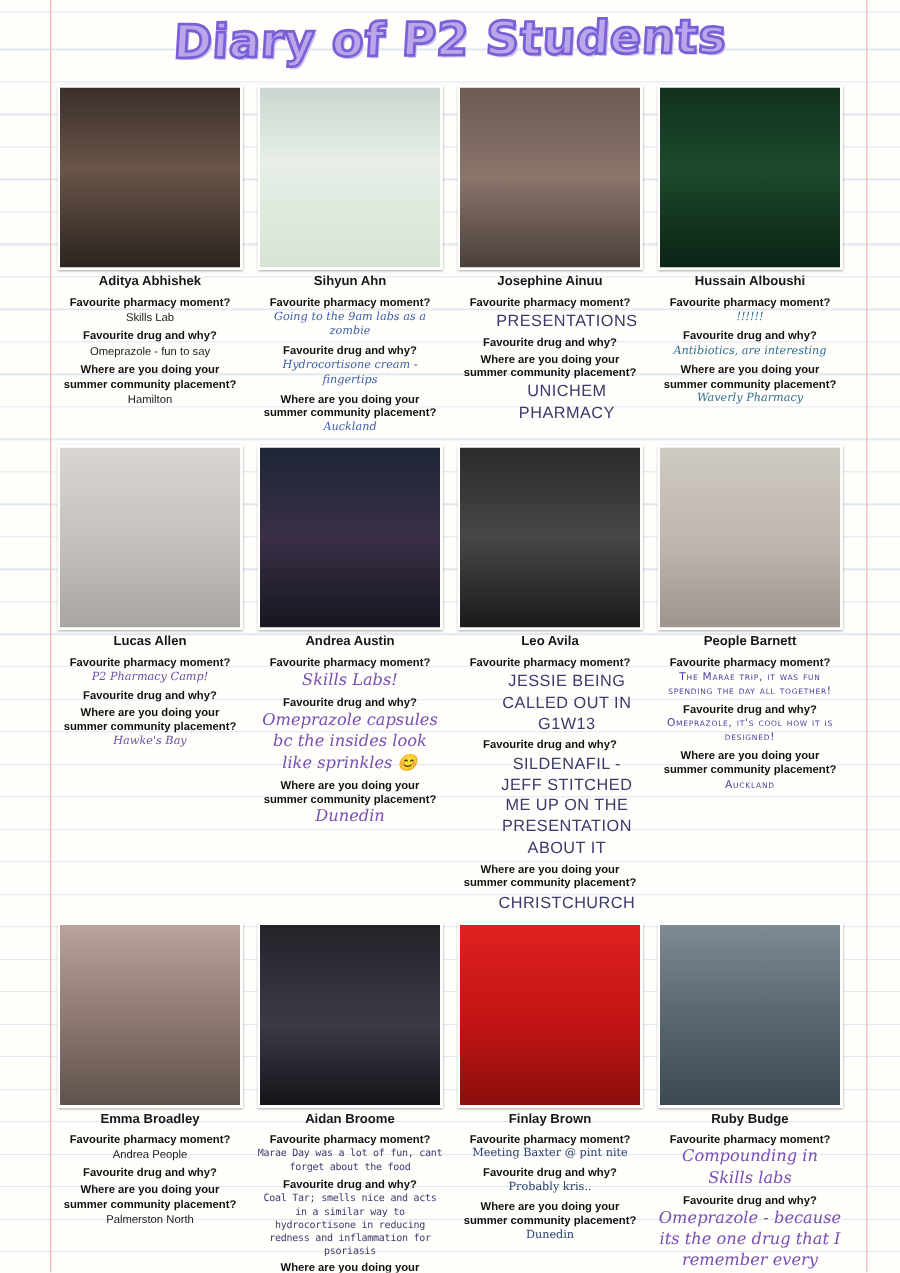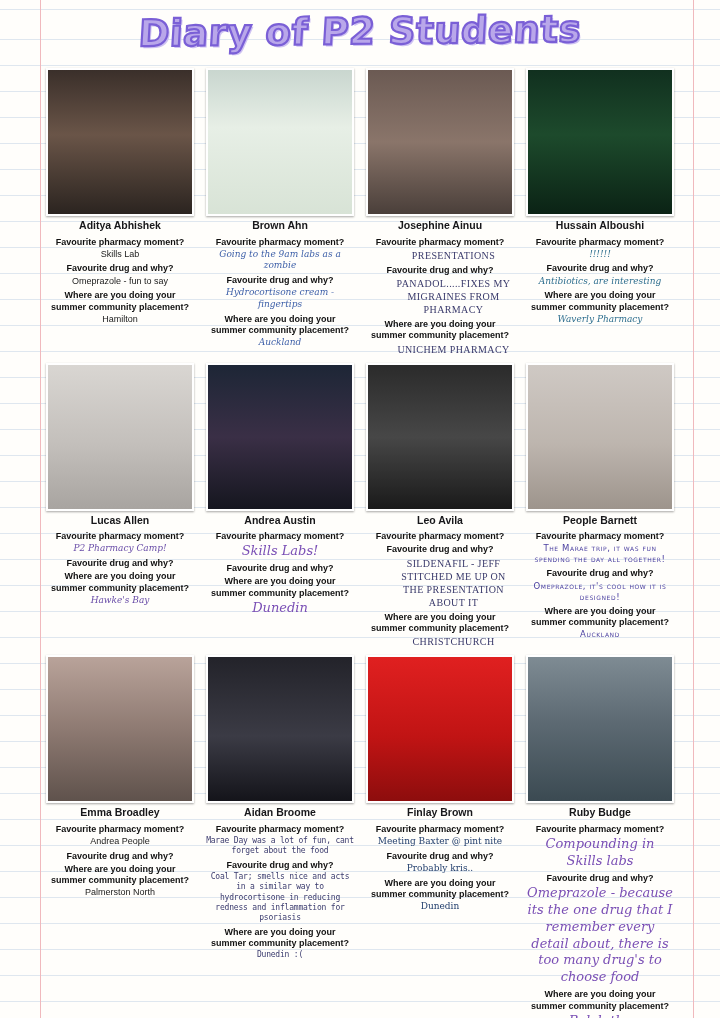--- a/index.html
+++ b/index.html
@@ -100,21 +100,21 @@
   .a {
     font-size: 9px;
     line-height: 1.3;
     margin-top: 1px;
     margin-bottom: 3px;
     word-wrap: break-word;
   }
   
   .hs-plain  { font-family: "Liberation Sans", sans-serif; color: #1b1b1b; }
   .hs-blue   { font-family: "DejaVu Serif", serif; color: #3d5fa8; font-style: italic; }
-  .hs-caps   { font-family: Liberation Serif, serif; color: #3a3a6b; text-transform: uppercase; letter-spacing: 0.4px; font-size: 10px; margin-left: 27px; }
+  .hs-caps   { font-family: Liberation Sans, sans-serif; color: #3a3a6b; text-transform: uppercase; letter-spacing: 0.4px; font-size: 13px; margin-left: 27px; }
   .hs-teal   { font-family: "DejaVu Serif", serif; color: #2f6f8f; font-style: italic; }
   .hs-purple { font-family: "DejaVu Serif", serif; color: #6a4ea8; font-style: italic; }
   .hs-smallcaps { font-family: "DejaVu Sans", sans-serif; color: #4a3fa0; font-variant: small-caps; letter-spacing: 0.6px; font-size: 8.5px; }
   .hs-mono   { font-family: "DejaVu Sans Mono", monospace; color: #3b3b6e; font-size: 8px; letter-spacing: -0.2px; }
   .hs-navy   { font-family: "DejaVu Serif", serif; color: #24406e; }
   .hs-violet { font-family: "DejaVu Serif", serif; color: #7a4fb5; font-style: italic; font-size: 13px; }
 </style>
 </head>
 <body>
 
@@ -142,21 +142,21 @@
         <div class="a hs-plain">Omeprazole - fun to say</div>
       </div>
       <div class="qa">
         <div class="q">Where are you doing your summer community placement?</div>
         <div class="a hs-plain">Hamilton</div>
       </div>
     </div>
 
     <div class="card">
       <div class="photo" style="background:linear-gradient(180deg,#c9d6cf 0%,#e7efe6 40%,#d8e3d6 100%)"></div>
-      <div class="name">Brown Ahn</div>
+      <div class="name">Sihyun Ahn</div>
       <div class="qa">
         <div class="q">Favourite pharmacy moment?</div>
         <div class="a hs-blue">Going to the 9am labs as a zombie</div>
       </div>
       <div class="qa">
         <div class="q">Favourite drug and why?</div>
         <div class="a hs-blue">Hydrocortisone cream - fingertips</div>
       </div>
       <div class="qa">
         <div class="q">Where are you doing your summer community placement?</div>
@@ -166,21 +166,20 @@
 
     <div class="card">
       <div class="photo" style="background:linear-gradient(180deg,#6b5a53 0%,#8a756a 50%,#4a3f3a 100%)"></div>
       <div class="name">Josephine Ainuu</div>
       <div class="qa">
         <div class="q">Favourite pharmacy moment?</div>
         <div class="a hs-caps">PRESENTATIONS</div>
       </div>
       <div class="qa">
         <div class="q">Favourite drug and why?</div>
-        <div class="a hs-caps">PANADOL.....FIXES MY MIGRAINES FROM PHARMACY</div>
       </div>
       <div class="qa">
         <div class="q">Where are you doing your summer community placement?</div>
         <div class="a hs-caps">UNICHEM PHARMACY</div>
       </div>
     </div>
 
     <div class="card">
       <div class="photo" style="background:linear-gradient(180deg,#11301f 0%,#1d4a2c 45%,#0b2315 100%)"></div>
       <div class="name">Hussain Alboushi</div>
@@ -216,32 +215,34 @@
 
     <div class="card">
       <div class="photo" style="background:linear-gradient(180deg,#1d2636 0%,#3a2f46 50%,#15161f 100%)"></div>
       <div class="name">Andrea Austin</div>
       <div class="qa">
         <div class="q">Favourite pharmacy moment?</div>
         <div class="a hs-violet">Skills Labs!</div>
       </div>
       <div class="qa">
         <div class="q">Favourite drug and why?</div>
+        <div class="a hs-violet">Omeprazole capsules bc the insides look like sprinkles 😊</div>
       </div>
       <div class="qa">
         <div class="q">Where are you doing your summer community placement?</div>
         <div class="a hs-violet">Dunedin</div>
       </div>
     </div>
 
     <div class="card">
       <div class="photo" style="background:linear-gradient(180deg,#2b2b2b 0%,#474747 50%,#1a1a1a 100%)"></div>
       <div class="name">Leo Avila</div>
       <div class="qa">
         <div class="q">Favourite pharmacy moment?</div>
+        <div class="a hs-caps">JESSIE BEING CALLED OUT IN G1W13</div>
       </div>
       <div class="qa">
         <div class="q">Favourite drug and why?</div>
         <div class="a hs-caps">SILDENAFIL - JEFF STITCHED ME UP ON THE PRESENTATION ABOUT IT</div>
       </div>
       <div class="qa">
         <div class="q">Where are you doing your summer community placement?</div>
         <div class="a hs-caps">CHRISTCHURCH</div>
       </div>
     </div>

